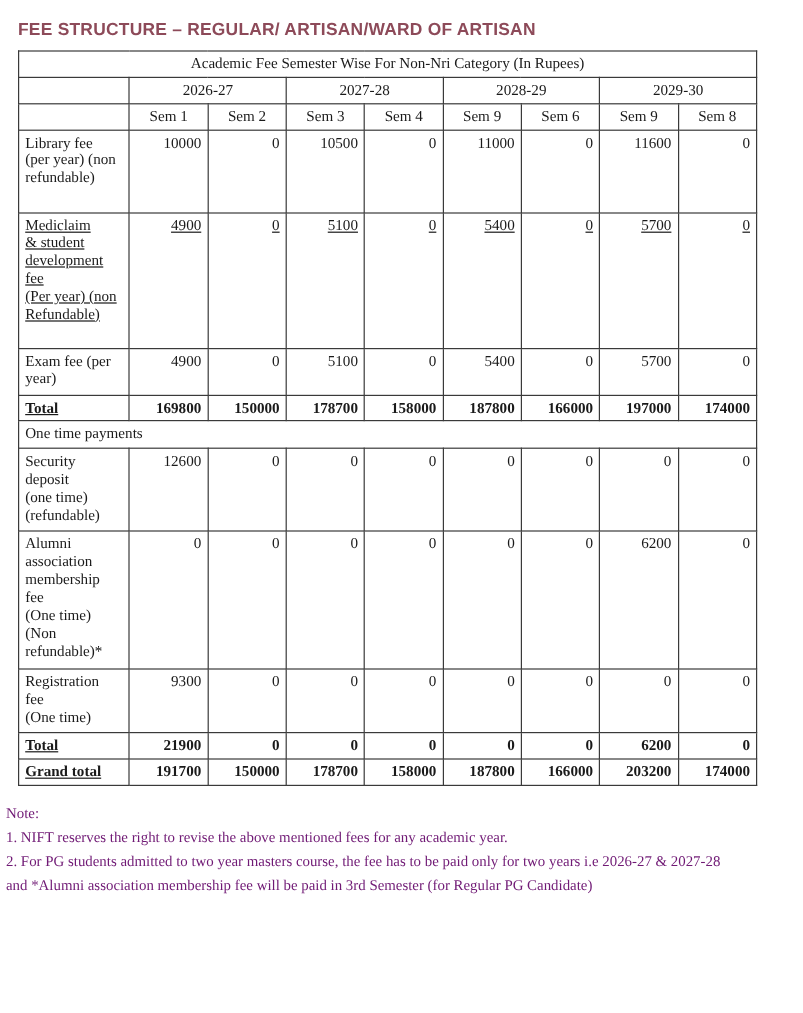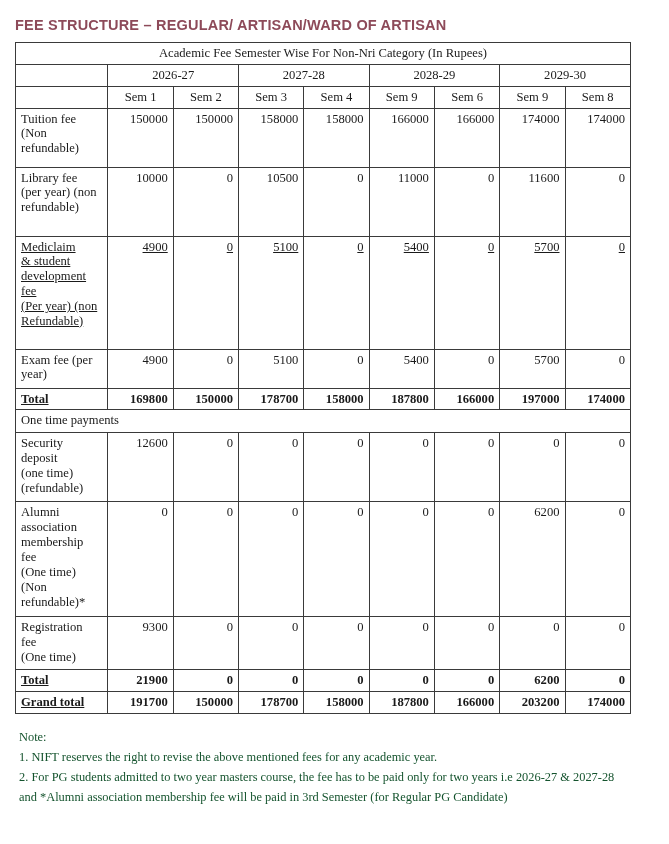--- a/index.html
+++ b/index.html
@@ -102,25 +102,25 @@
   tr.r-mediclaim td { height: 106px; text-decoration: underline; }
   tr.r-exam td      { height: 32px; }
   tr.r-total td     { height: 14px; }
   tr.r-section td   { height: 16px; margin-top: 23px; }
   tr.r-security td  { height: 62px; }
   tr.r-alumni td    { height: 108px; }
   tr.r-registration td { height: 46px; }
   tr.r-grand td     { height: 14px; }
 
   .notes {
-    margin: 13px 0 0 19px;
+    margin: 13px 0 0 5px;
     width: 640px;
     font-size: 12.4px;
     line-height: 1.62;
-    color: #14532d;
+    color: #701a75;
   }
   .notes .note-line { white-space: nowrap; }
   .notes .note-head { }
 </style>
 </head>
 <body>
 
 <div class="page-title">FEE STRUCTURE – REGULAR/ ARTISAN/WARD OF ARTISAN</div>
 
 <div class="table-wrap">
@@ -155,33 +155,20 @@
         <td class="semhead">Sem 1</td>
         <td class="semhead">Sem  2</td>
         <td class="semhead">Sem 3</td>
         <td class="semhead">Sem 4</td>
         <td class="semhead">Sem 9</td>
         <td class="semhead">Sem 6</td>
         <td class="semhead">Sem 9</td>
         <td class="semhead">Sem 8</td>
       </tr>
 
-      <tr class="r-tuition">
-        <td class="label">Tuition fee
-(Non
-refundable)</td>
-        <td class="num">150000</td>
-        <td class="num">150000</td>
-        <td class="num">158000</td>
-        <td class="num">158000</td>
-        <td class="num">166000</td>
-        <td class="num">166000</td>
-        <td class="num">174000</td>
-        <td class="num">174000</td>
-      </tr>
 
       <tr class="r-library">
         <td class="label">Library fee
 (per year) (non
 refundable)</td>
         <td class="num">10000</td>
         <td class="num">0</td>
         <td class="num">10500</td>
         <td class="num">0</td>
         <td class="num">11000</td>

